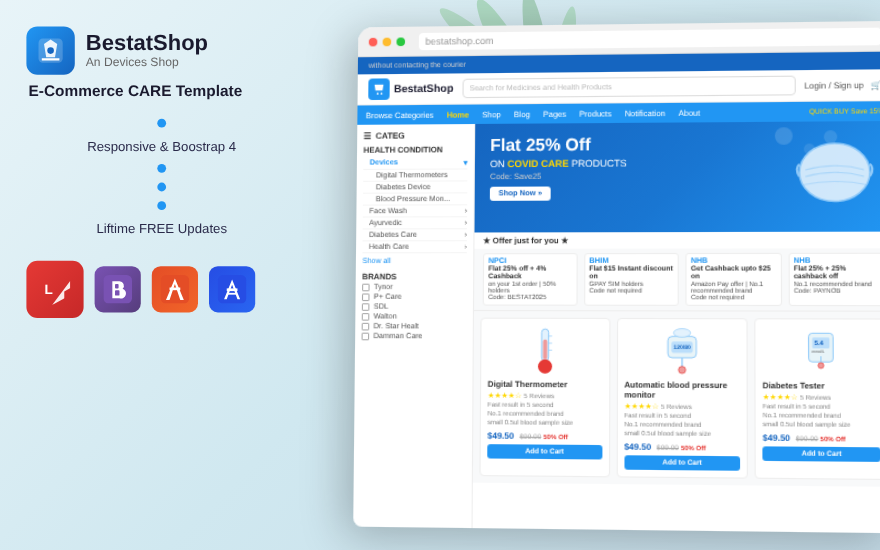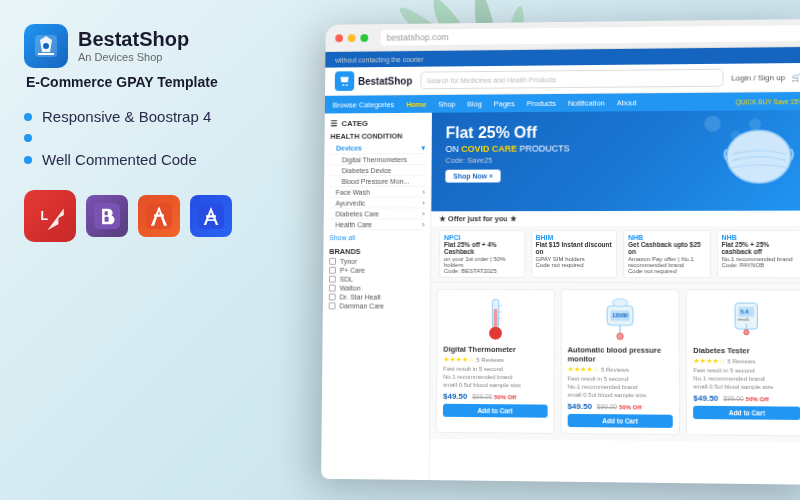--- a/index.html
+++ b/index.html
@@ -66,24 +66,25 @@
 
     .features-list {
       list-style: none;
       margin-bottom: 22px;
     }
 
     .features-list li {
       display: flex;
       align-items: center;
       gap: 10px;
-      font-size: 15px;
+      font-size: 12px;
       color: #2a2a4a;
       margin-bottom: 9px;
       font-weight: 500;
+      flex-direction: column;
     }
 
     .bullet-dot {
       width: 8px;
       height: 8px;
       background: #2196F3;
       border-radius: 50%;
       flex-shrink: 0;
     }
 
@@ -541,33 +542,36 @@
         <circle cx="14" cy="14" r="3" fill="#1565C0"></circle>
         <path d="M6 22 L22 22" stroke="white" stroke-width="2"></path>
       </svg>
     </div>
     <div class="brand-text">
       <h1>BestatShop</h1>
       <p>An Devices Shop</p>
     </div>
   </div>
 
-  <p class="tagline">E-Commerce GPAY Template</p>
+  <p class="tagline">E-Commerce CARE Template</p>
 
   <ul class="features-list">
     <li>
       <span class="bullet-dot"></span>
       <span>Responsive &amp; Boostrap 4</span>
     </li>
     <li>
       <span class="bullet-dot"></span>
     </li>
     <li>
       <span class="bullet-dot"></span>
-      <span>Well Commented Code</span>
+    </li>
+    <li>
+      <span class="bullet-dot"></span>
+      <span>Liftime FREE Updates</span>
     </li>
   </ul>
 
   <div class="tech-icons">
     <div class="tech-icon laravel">
       <svg width="28" height="28" viewBox="0 0 50 50">
         <path d="M49.626 11.564a.809.809 0 0 1 .028.209v10.972a.8.8 0 0 1-.4.694l-9.209 5.302V39.25c0 .286-.152.55-.4.694L20.42 50.443a.823.823 0 0 1-.093.04..." fill="white" opacity="0.9"></path>
         <text x="8" y="32" font-size="22" font-weight="900" fill="white">L</text>
       </svg>
     </div>

